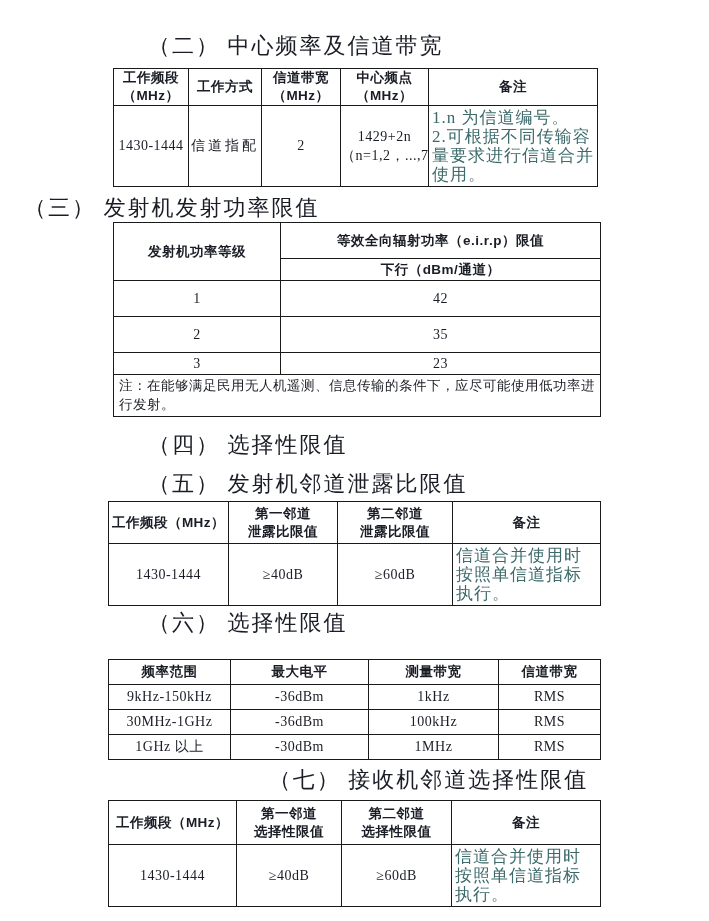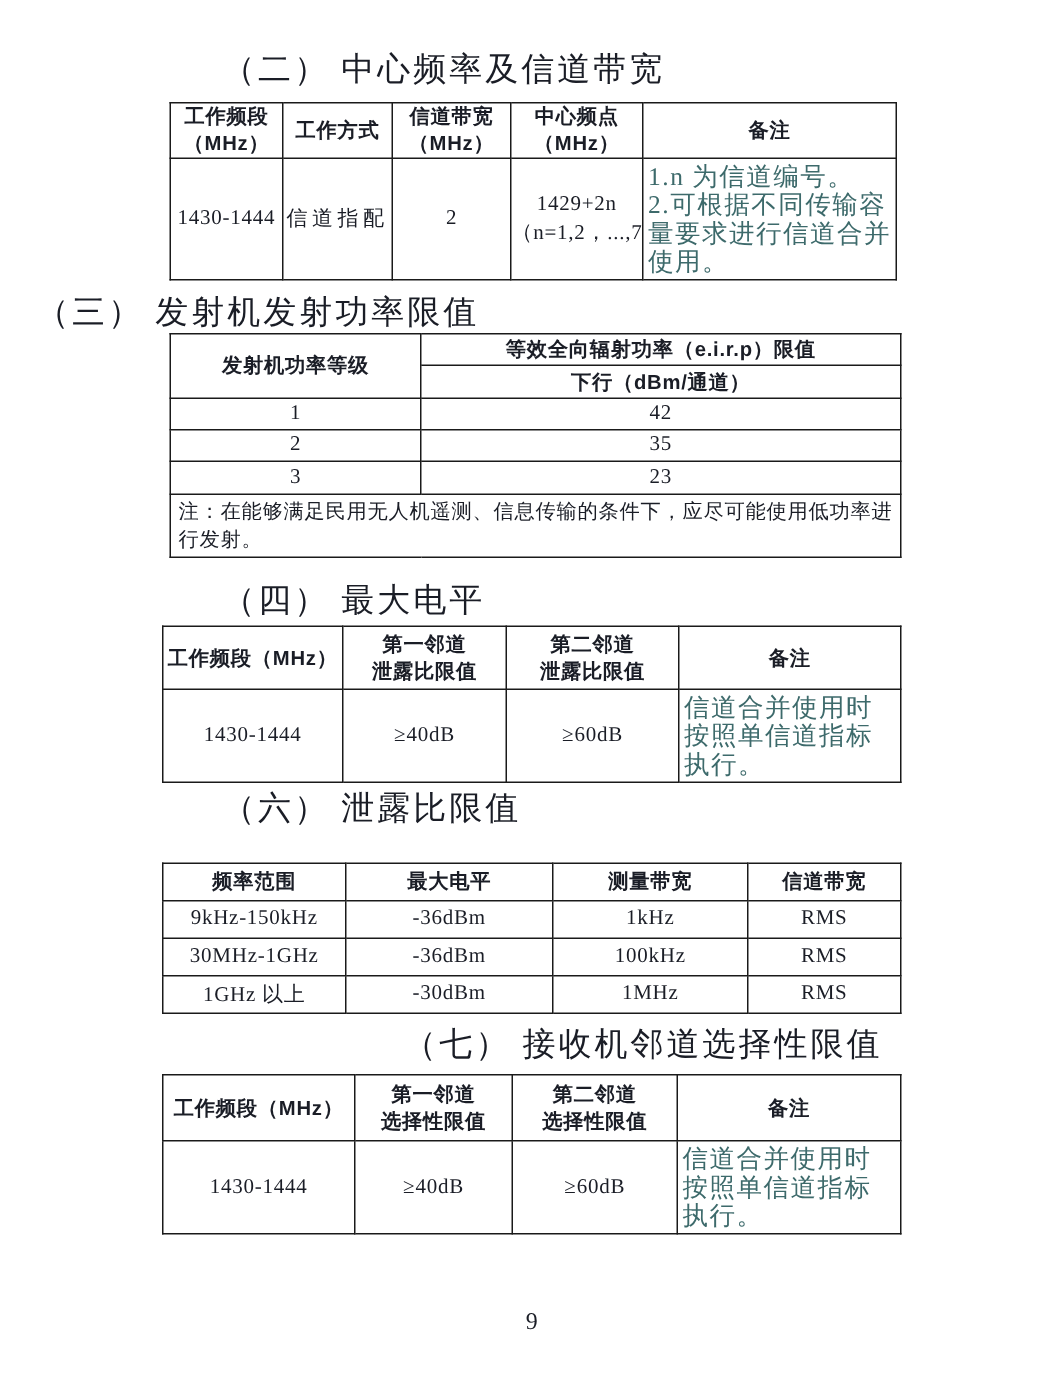--- a/index.html
+++ b/index.html
@@ -50,21 +50,21 @@
   .t6 { margin: 24px 0 0 108px; width: 492px; }
   .t7 { margin: 8px 0 0 108px; width: 492px; }
   .h-s3 { margin-top: 9px; margin-left: 24px; }
   .h-s4 { margin-top: 16px; }
   .h-s5 { margin-top: 15px; }
   .h-s6 { margin-top: 5px; }
   .h-s7 { margin-top: 8px; text-align: center; }
   .s4-body { margin-top: 7px; }
   .r37 { height: 37px; }
   .r65 { height: 65px; }
-  .r21 { height: 21px; }
+  .r21 { height: 36px; }
   .r22 { height: 22px; }
   .r42 { height: 42px; }
   .r36 { height: 36px; }
   .r25 { height: 25px; }
   .r44 { height: 44px; }
   .r46 { height: 46px; }
   .page-number {
     margin-top: 48px; text-align: center;
     font-size: 16px; line-height: 22px;
   }
@@ -143,22 +143,23 @@
       <tr class="r22">
         <td class="tdata">3</td>
         <td class="tdata">23</td>
       </tr>
       <tr class="r37">
         <td class="note" colspan="2">注：在能够满足民用无人机遥测、信息传输的条件下，应尽可能使用低功率进行发射。</td>
       </tr>
     </tbody>
   </table>
 
-  <div class="heading h-s4">（四） 最大电平</div>
-
+  <div class="heading h-s4">（四） 选择性限值</div>
+
+  <div class="heading h-s5">（五） 发射机邻道泄露比限值</div>
 
   <table class="t5">
     <colgroup>
       <col style="width:120px">
         <col style="width:109px">
         <col style="width:115px">
         <col style="width:148px">
     </colgroup>
     <tbody>
       <tr class="r42">
@@ -175,21 +176,21 @@
       </tr>
       <tr class="r36">
         <td class="tdata">1430-1444</td>
         <td class="tdata">≥40dB</td>
         <td class="tdata">≥60dB</td>
         <td class="remark">信道合并使用时按照单信道指标执行。</td>
       </tr>
     </tbody>
   </table>
 
-  <div class="heading h-s6">（六） 泄露比限值</div>
+  <div class="heading h-s6">（六） 选择性限值</div>
 
   <table class="t6">
     <colgroup>
       <col style="width:122px">
         <col style="width:138px">
         <col style="width:130px">
         <col style="width:102px">
     </colgroup>
     <tbody>
       <tr class="r25">

